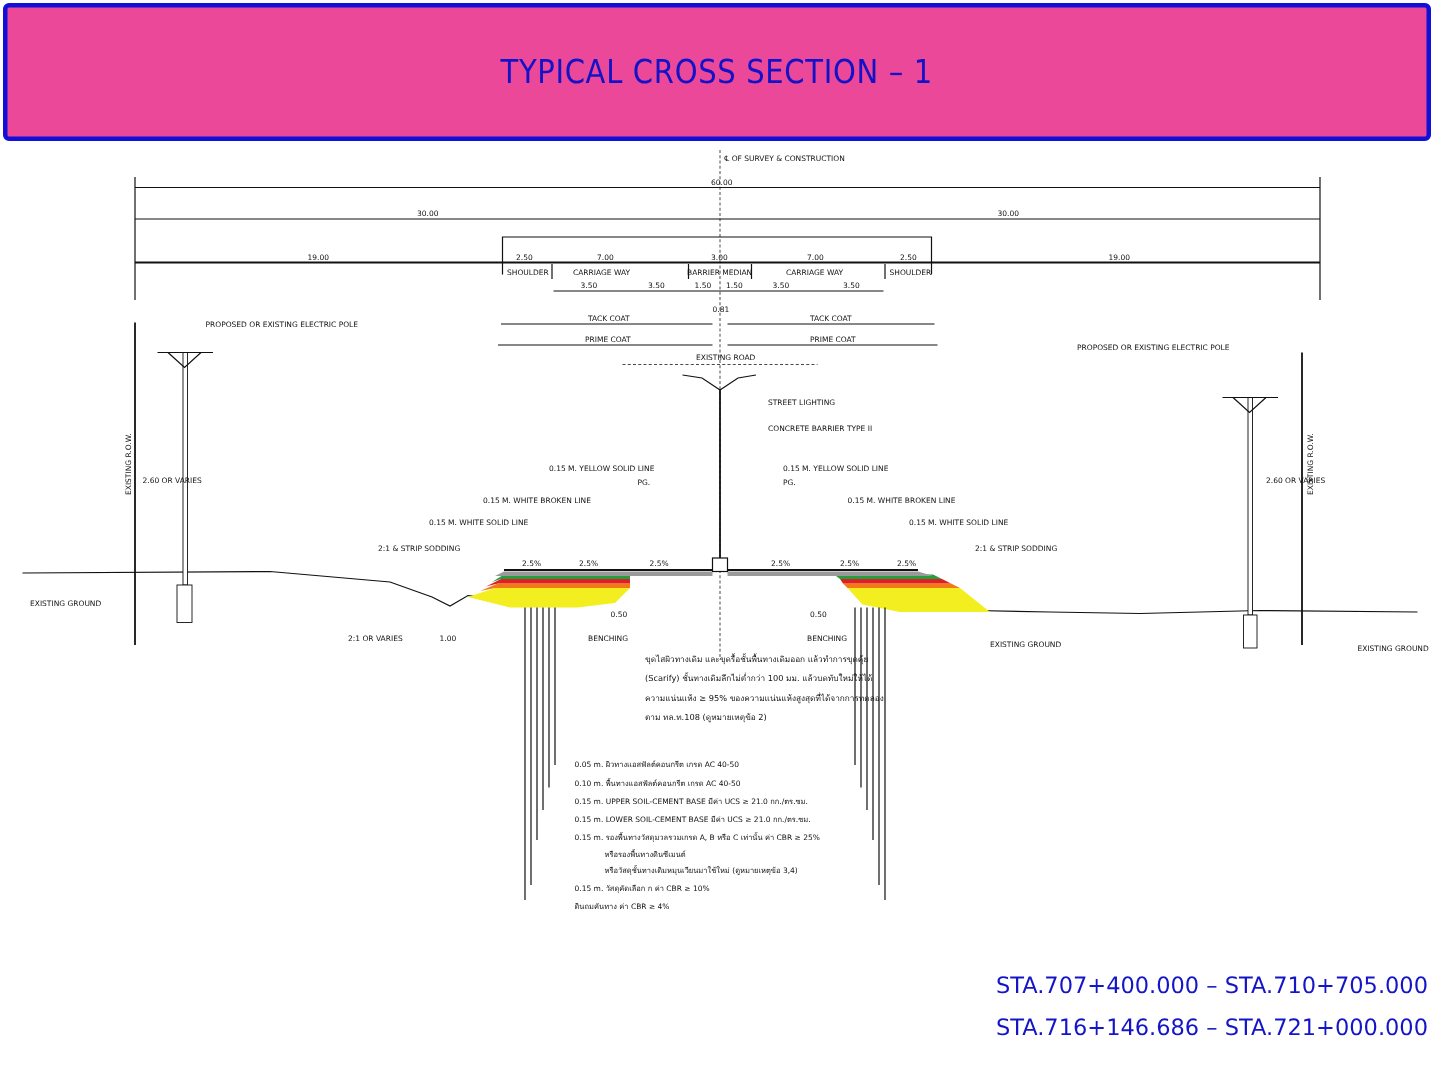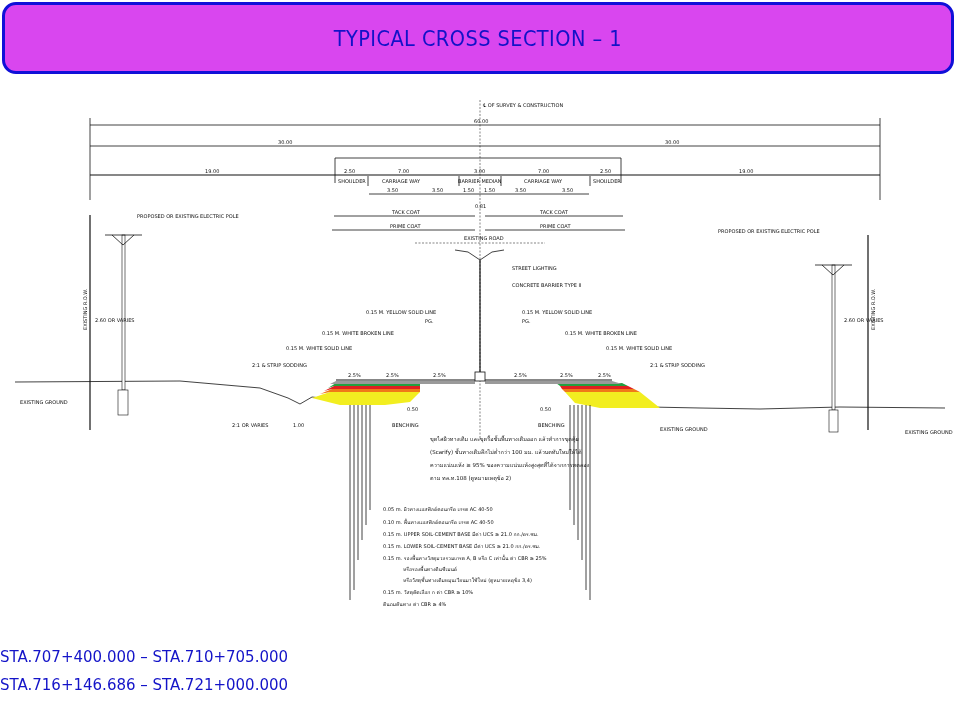--- a/index.html
+++ b/index.html
@@ -1,30 +1,30 @@
 <!DOCTYPE html>
 <html><head>
 <meta charset="utf-8">
 <style>
   html, body { margin:0; padding:0; background:#ffffff; }
   body { width:960px; height:720px; position:relative; overflow:hidden; font-family:"DejaVu Sans", sans-serif; }
   .title-box {
-    position:absolute; left:2px; top:2px; width:952px; height:72px;
-    background:#d946ef; border:3px solid #1010d8; border-radius:14px; box-sizing:border-box;
+    position:absolute; left:2px; top:2px; width:952px; height:92px;
+    background:#ec4899; border:3px solid #1010d8; border-radius:4px; box-sizing:border-box;
     display:flex; align-items:center; justify-content:center;
   }
   .title-text { color:#1212c8; font-family:"DejaVu Sans", sans-serif; font-size:22px; letter-spacing:0.5px; transform:scaleX(0.88); }
   svg.drawing { position:absolute; left:0; top:90px; width:960px; height:530px; }
   svg text { font-family:"DejaVu Sans", sans-serif; fill:#111; }
   .t5 { font-size:5px; }
   .t6 { font-size:5.5px; }
   .ln { stroke:#111; stroke-width:0.8; fill:none; }
   .ln2 { stroke:#111; stroke-width:1.2; fill:none; }
   .dash { stroke:#333; stroke-width:0.6; stroke-dasharray:2 1.5; fill:none; }
-  .sta { position:absolute; left:0; width:952px; text-align:left; color:#1414c8; font-family:"DejaVu Sans", sans-serif; font-size:15px; }
+  .sta { position:absolute; left:0; width:952px; text-align:right; color:#1414c8; font-family:"DejaVu Sans", sans-serif; font-size:15px; }
 </style>
 </head>
 <body>
 
 <div class="title-box">
   <span class="title-text">TYPICAL CROSS SECTION – 1</span>
 </div>
 
 <svg class="drawing" viewBox="0 90 960 530" xmlns="http://www.w3.org/2000/svg">
 

